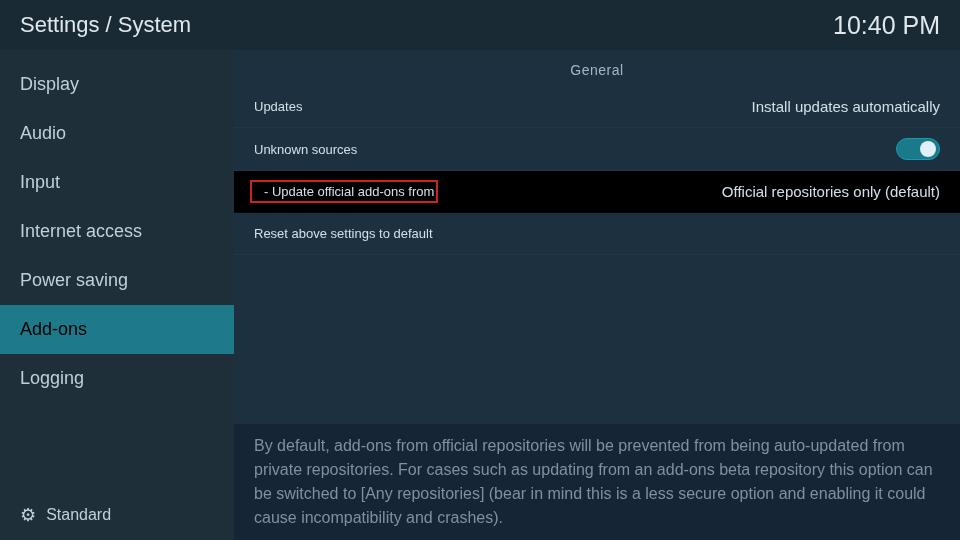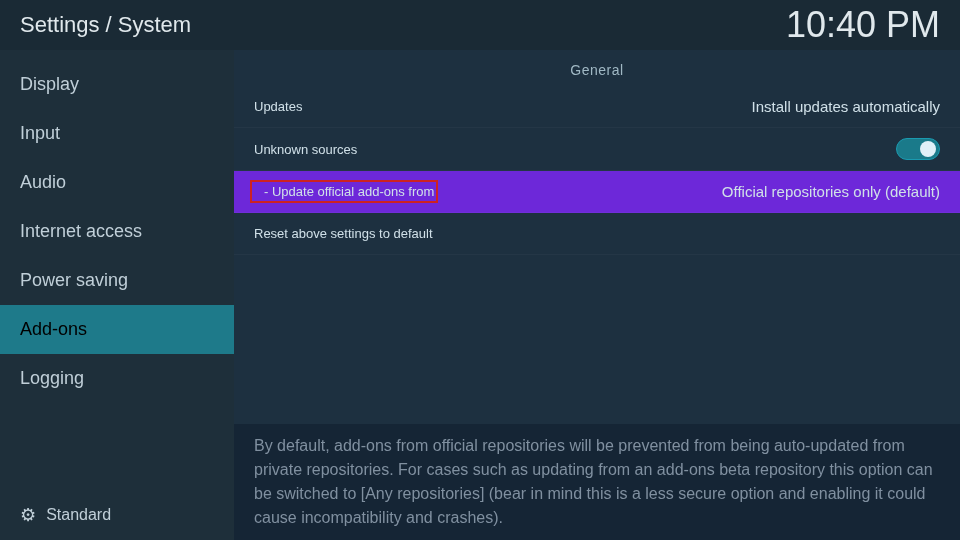--- a/index.html
+++ b/index.html
@@ -23,21 +23,21 @@
       justify-content: space-between;
       padding: 0 20px;
       background: #1a2a35;
     }
     #header-title {
       font-size: 22px;
       font-weight: 300;
       color: #e0e8ec;
     }
     #header-time {
-      font-size: 36px;
+      font-size: 25px;
       font-weight: 300;
       color: #e0e8ec;
     }
 
     
     #sidebar {
       position: absolute;
       top: 50px;
       left: 0;
       width: 234px;
@@ -108,21 +108,21 @@
     
     .setting-row {
       display: flex;
       align-items: center;
       justify-content: space-between;
       padding: 10px 20px;
       min-height: 42px;
       border-bottom: 1px solid rgba(255,255,255,0.03);
     }
     .setting-row.highlighted {
-      background: #6d28d9;
+      background: #000000;
       align-items: center;
     }
     .setting-row.highlighted .setting-label {
       outline: 2px solid #cc2222;
       outline-offset: 2px;
     }
 
     .setting-label {
       font-size: 13px;
       color: #d0e0e8;
@@ -198,22 +198,22 @@
 <div id="header">
   <span id="header-title">Settings / System</span>
   <span id="header-time">10:40 PM</span>
 </div>
 <div id="header-divider"></div>
 
 <div id="sidebar">
 
   <div id="sidebar-items">
       <div class="sidebar-item">Display</div>
+      <div class="sidebar-item">Audio</div>
       <div class="sidebar-item">Input</div>
-      <div class="sidebar-item">Audio</div>
       <div class="sidebar-item">Internet access</div>
       <div class="sidebar-item">Power saving</div>
       <div class="sidebar-item active">Add-ons</div>
       <div class="sidebar-item">Logging</div>
     </div>
 
   <div id="sidebar-footer">
     <span class="gear-icon">⚙</span>
     <span>Standard</span>
   </div>

